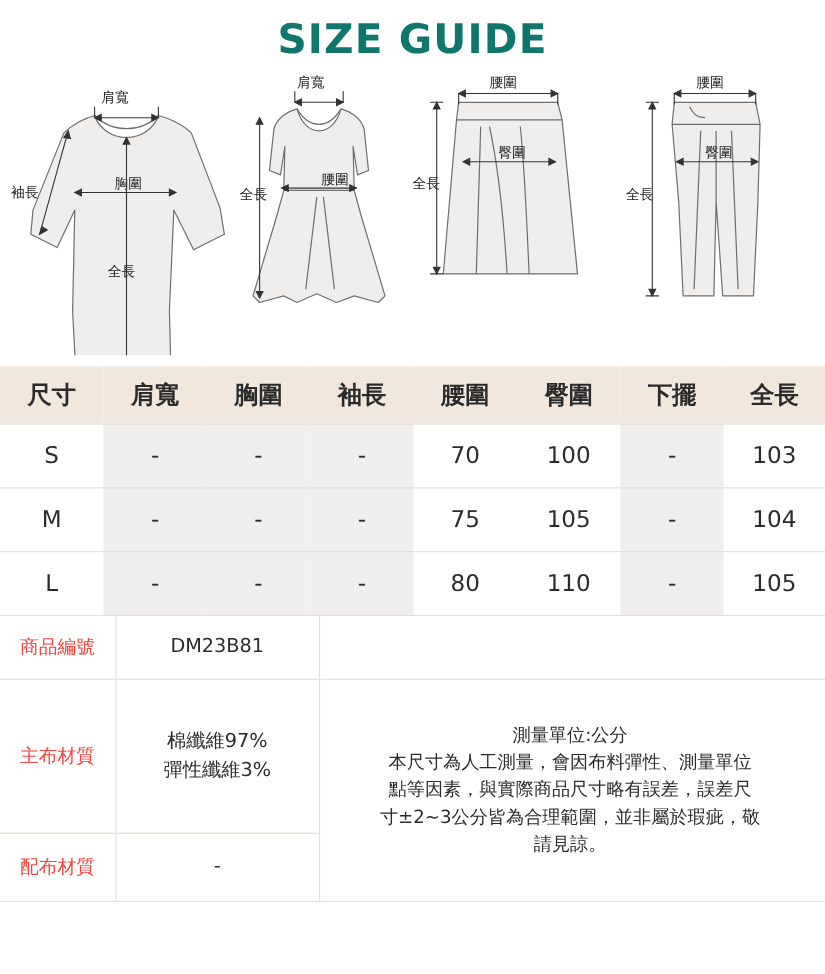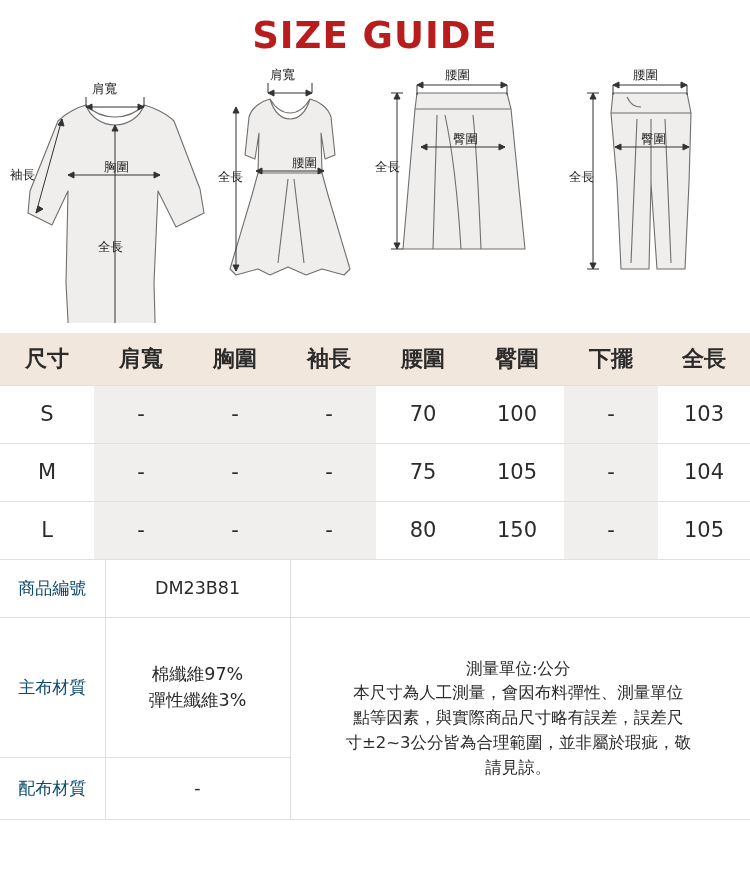--- a/index.html
+++ b/index.html
@@ -15,21 +15,21 @@
     width: 750px; height: 885px;
     overflow: hidden;
   }
   
   .title {
     text-align: center;
     font-size: 37px;
     letter-spacing: 1px;
     font-weight: 600;
     padding-top: 14px;
-    color: #b91c1c;
+    color: #0f766e;
     font-family: "DejaVu Sans", sans-serif;
   }
   
   .figures {
     position: relative;
     height: 270px;
     margin-top: 6px;
   }
   .fig {
     position: absolute;
@@ -76,21 +76,21 @@
   }
   table.info td {
     border-bottom: 1px solid #e2ded9;
     vertical-align: middle;
     font-family: "DejaVu Sans", sans-serif;
   }
   td.info-label {
     width: 105px;
     text-align: center;
     font-size: 17px;
-    color: #0c4a6e;
+    color: #ef4444;
     border-right: 1px solid #e2ded9;
   }
   td.info-mid {
     width: 185px;
     text-align: center;
     font-size: 17.5px;
     line-height: 1.45;
     border-right: 1px solid #e2ded9;
     margin-top: 48px;
   }
@@ -300,21 +300,21 @@
           <td class="val">105</td>
           <td class="shade">-</td>
           <td class="val">104</td>
         </tr>
         <tr>
           <td class="sizecol">L</td>
           <td class="shade">-</td>
           <td class="shade">-</td>
           <td class="shade">-</td>
           <td class="val">80</td>
-          <td class="val">150</td>
+          <td class="val">110</td>
           <td class="shade">-</td>
           <td class="val">105</td>
         </tr>
       </tbody>
     </table>
   </div>
 
   <table class="info">
     <tbody>
       <tr class="r1">

